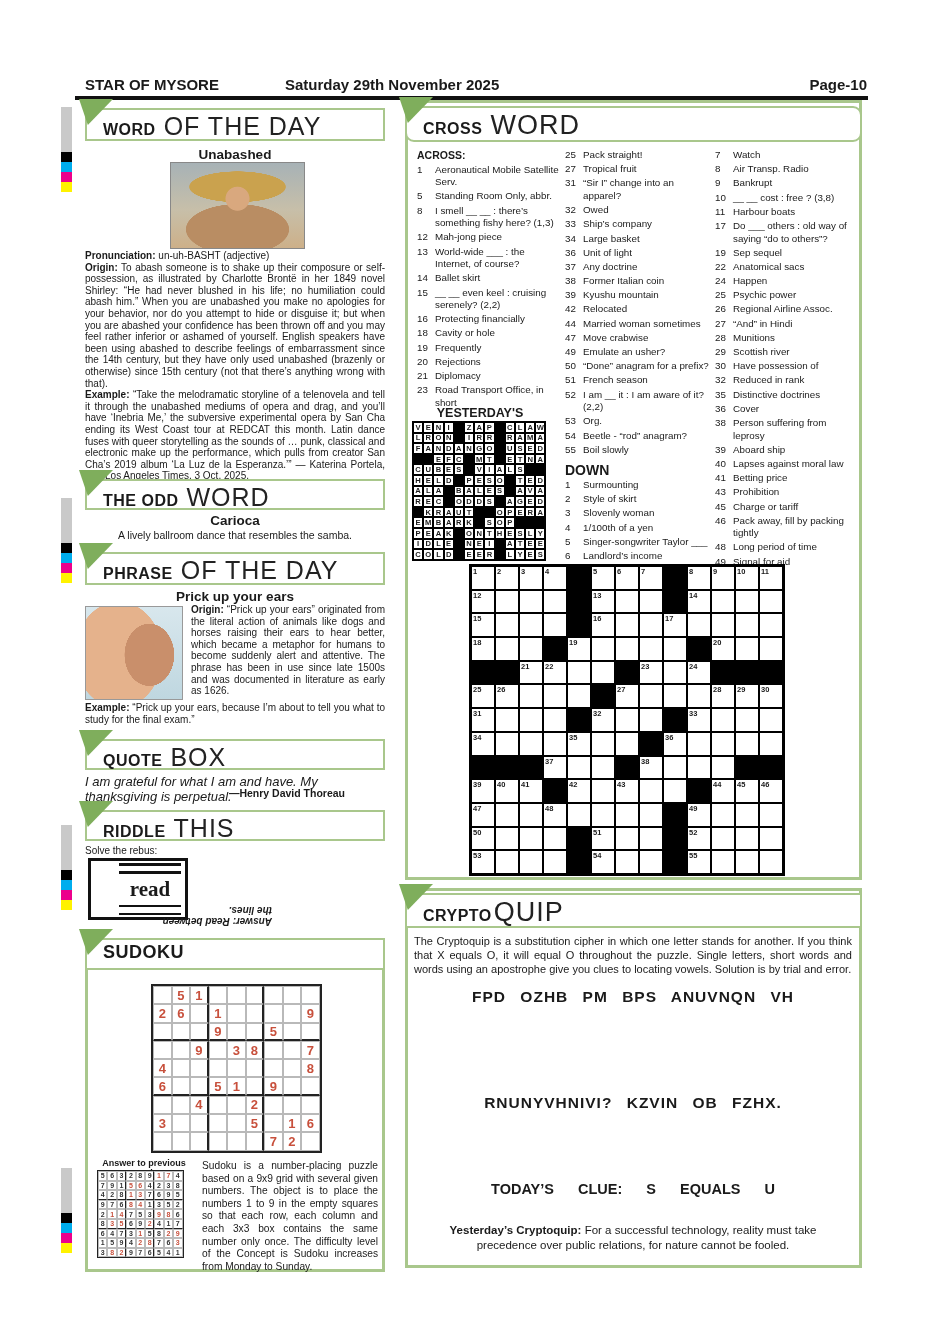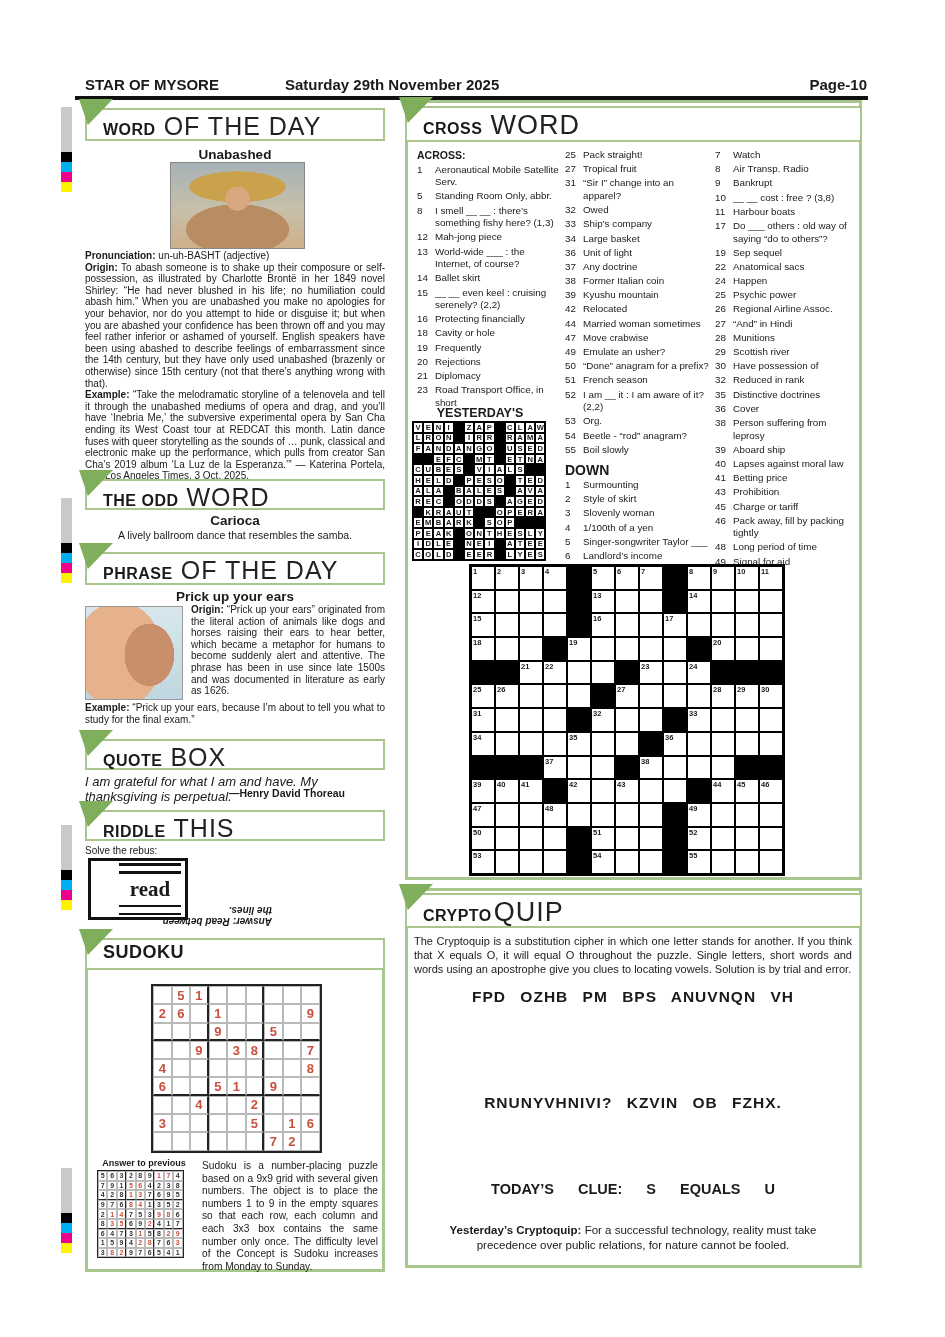--- a/index.html
+++ b/index.html
@@ -372,21 +372,21 @@
       <div class="pcell">7</div>
       <div class="pcell br">6</div>
       <div class="pcell">5</div>
       <div class="pcell">4</div>
       <div class="pcell">1</div>
     </div>
   </div>
 <div class="abs smalltxt" style="left:202px;top:1160px;width:176px;font-size:10.2px;line-height:12.6px;">Sudoku is a number-placing puzzle based on a 9x9 grid with several given numbers. The object is to place the numbers 1 to 9 in the empty squares so that each row, each column and each 3x3 box contains the same number only once. The difficulty level of the Concept is Sudoku increases from Monday to Sunday.</div>
 
 <div class="greenbox" style="left:405px;top:100px;width:457px;height:780px;"></div>
-<div class="hdrbox" style="left:405px;top:106px;width:457px;height:36px;">
+<div class="hdrbox" style="left:405px;top:106px;width:457px;height:36px;border-radius:9px;">
   <span class="flag"></span>
   <span class="hb-bold">CROSS</span>
   <span class="hb-light" style="font-size:27px;">WORD</span>
 </div>
 <div class="cluecol" id="clues-col1" style="left:417px;top:149px;width:146px;">
     <div class="clues-head">ACROSS:</div>
     <div class="clue">
       <span class="cnum">1</span>
       <span class="ctxt">Aeronautical Mobile Satellite Serv.</span>
     </div>

